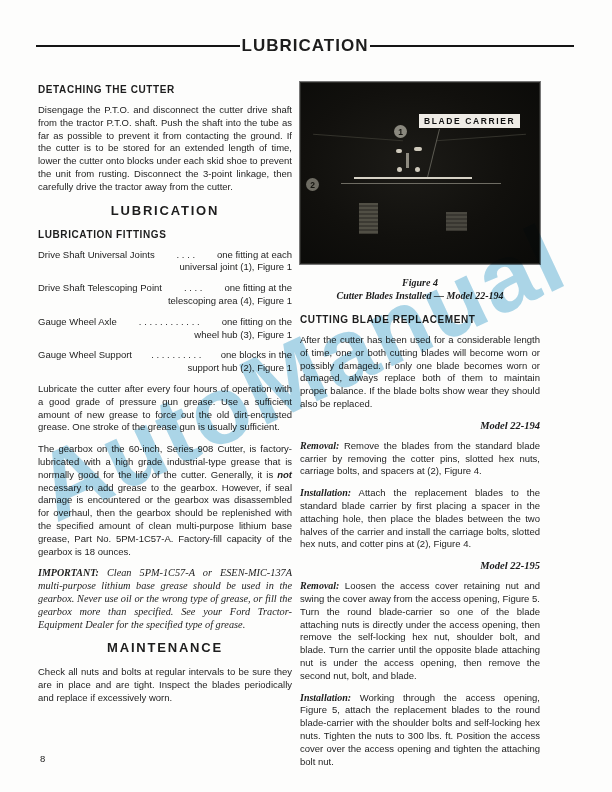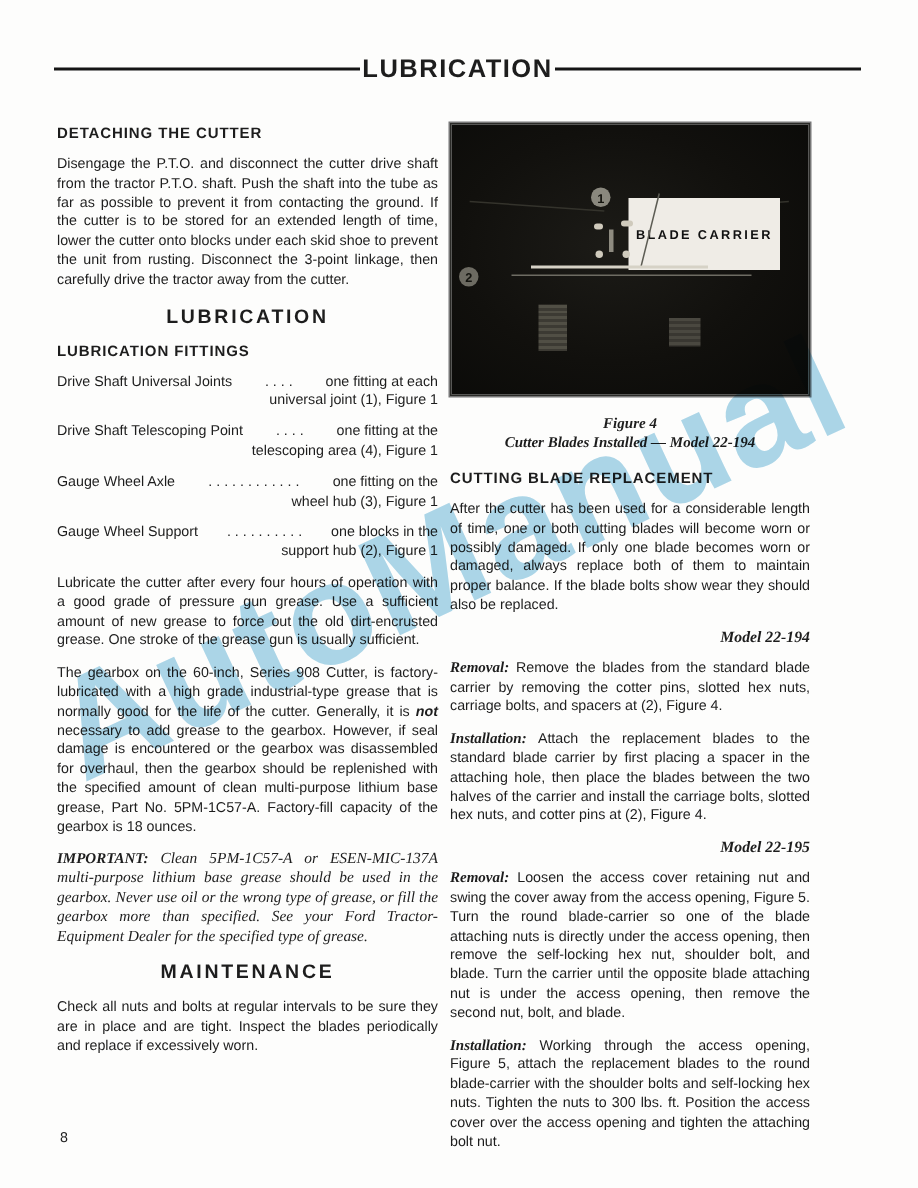--- a/index.html
+++ b/index.html
@@ -57,21 +57,21 @@
 
   
   .figure {
     position:relative; width:238px; height:180px; margin:2px 0 12px 0;
     background:radial-gradient(ellipse at 45% 45%, #1c1b17 0%, #11100d 55%, #0a0a08 100%);
     border:1px solid #2b2b28; box-shadow:0 0 0 1px #777;
   }
   .blade-carrier-label {
     position:absolute; top:31px; left:118px;
     background:#efece6; color:#111; font-size:8.5px; font-weight:bold;
-    letter-spacing:1.6px; padding:19px 5px; white-space:nowrap;margin-top:18px;
+    letter-spacing:1.6px; padding:2px 5px; white-space:nowrap;
   }
   .marker {
     position:absolute; width:13px; height:13px; border-radius:50%;
     background:#8a887e; color:#14140f; font-size:8.5px; font-weight:bold;
     display:flex; align-items:center; justify-content:center;
   }
   .marker-1 { left:93px; top:42px; }
   .marker-2 { left:5px;  top:95px; background:#6d6b62; }
   .leader-line {
     position:absolute; left:138px; top:46px; width:1px; height:50px;

